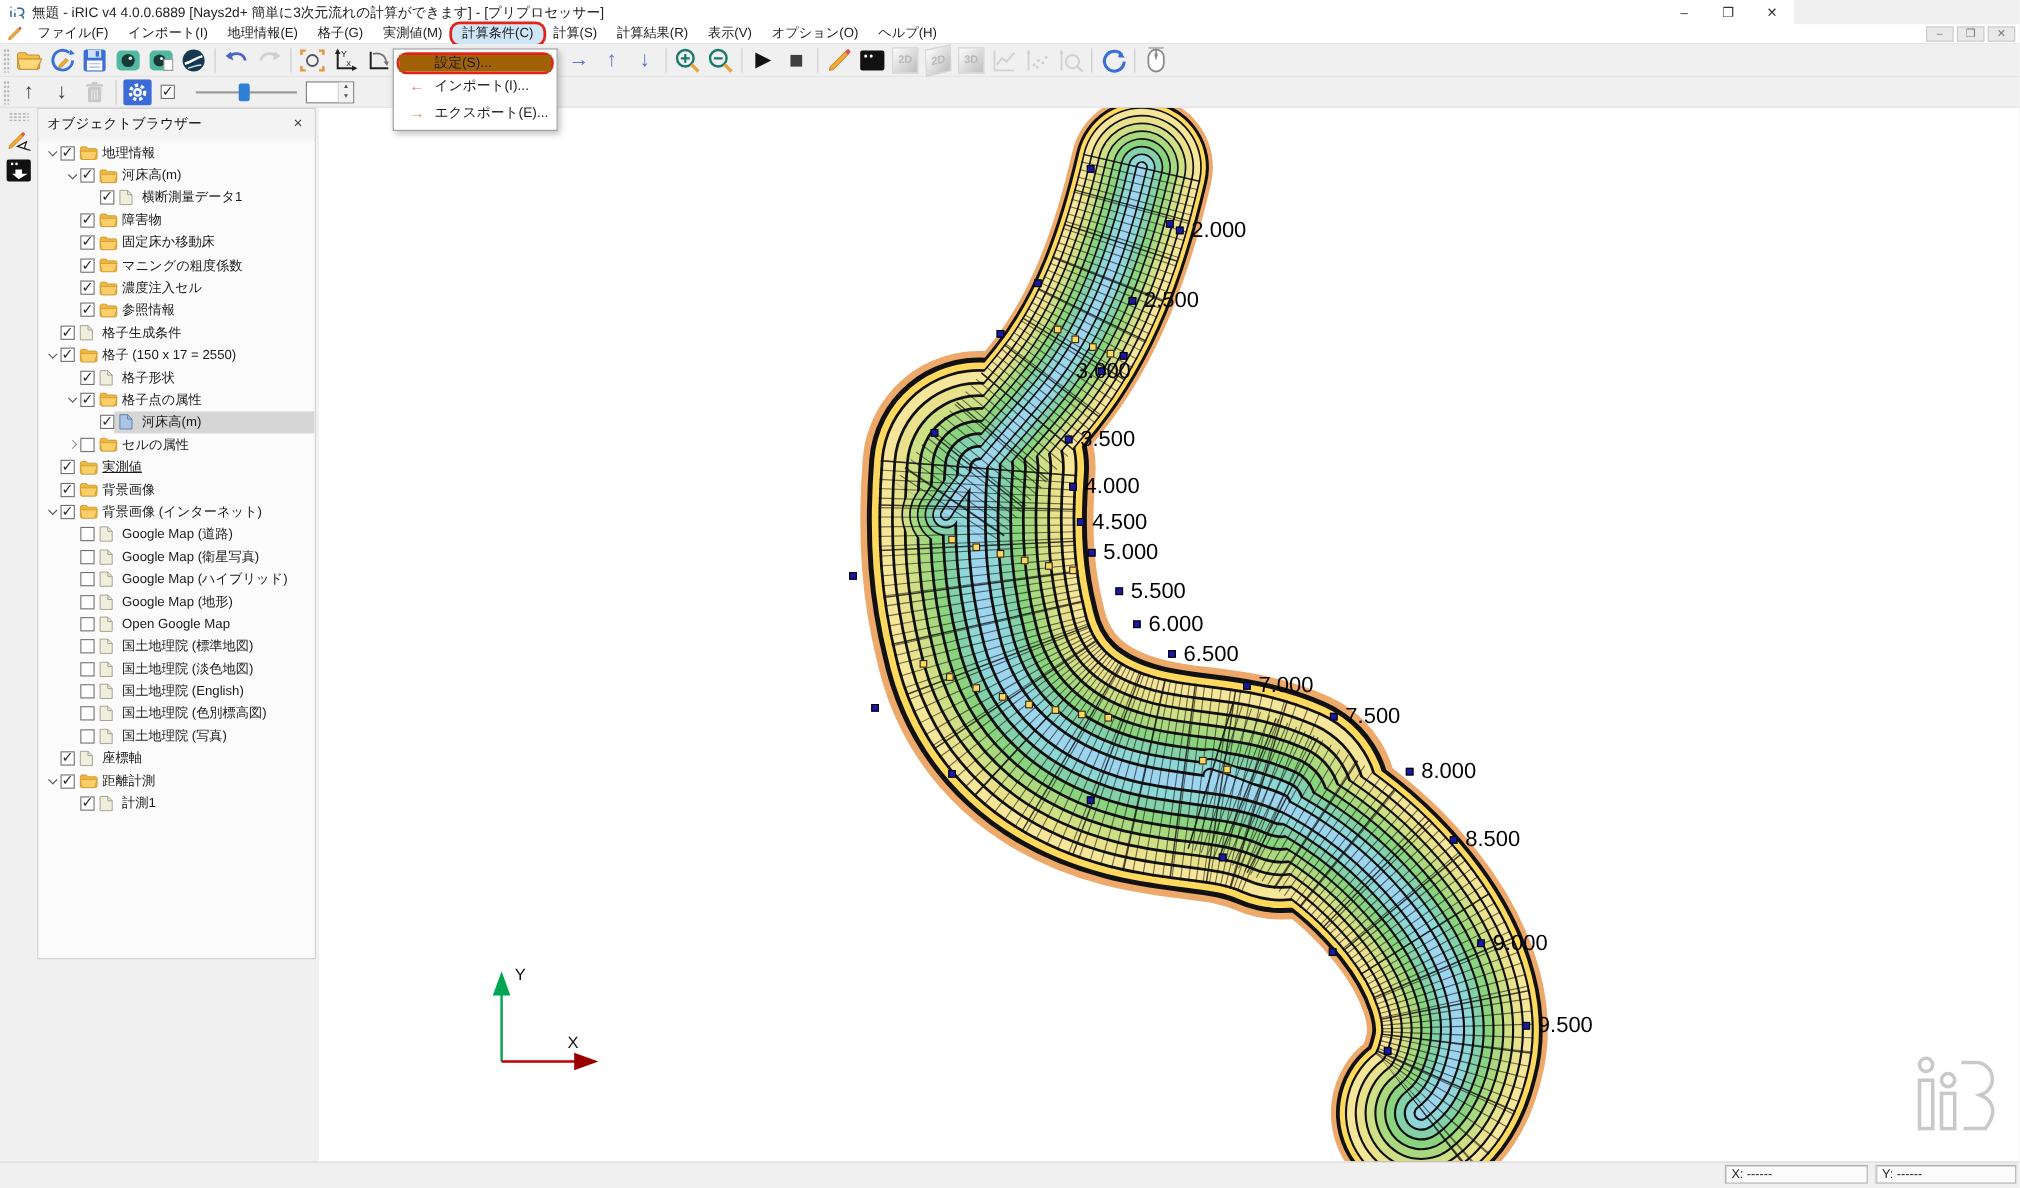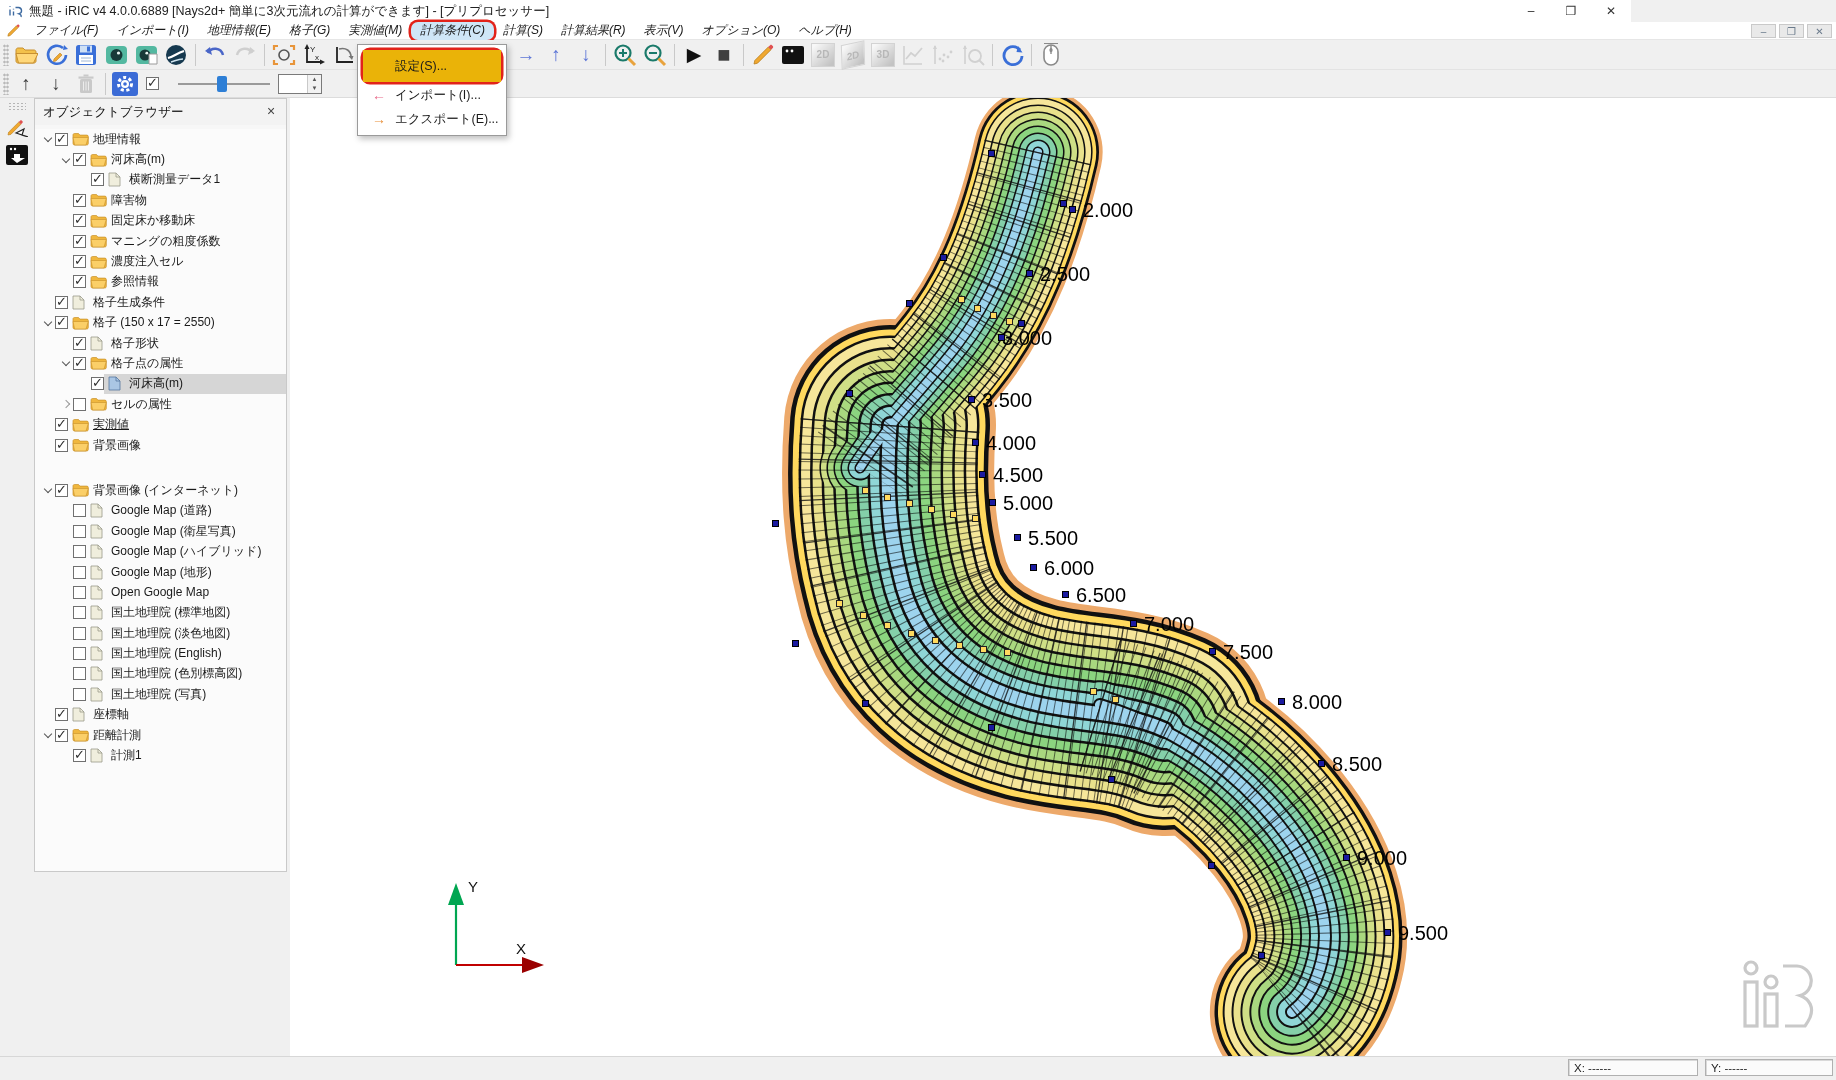--- a/index.html
+++ b/index.html
@@ -5,21 +5,21 @@
   html,body{margin:0;padding:0;background:#f0f0f0;}
   *{box-sizing:border-box;font-family:"Liberation Sans","DejaVu Sans",sans-serif;}
   #app{position:relative;width:1836px;height:1080px;background:#f0f0f0;overflow:hidden;}
   
   #titlebar{position:absolute;left:0;top:0;width:1631px;height:22px;background:#ffffff;display:flex;align-items:center;}
   #titlebar .ttext{font-size:12.5px;color:#222;margin-left:6px;white-space:nowrap;}
   #appicon{width:16px;height:16px;margin-left:7px;}
   #wincontrols{position:absolute;right:0;top:0;height:22px;display:flex;}
   #wincontrols .wbtn{width:40px;height:22px;display:flex;align-items:center;justify-content:center;font-size:12px;color:#333;}
   
-  #menubar{position:absolute;left:0;top:22px;width:1836px;height:18px;background:#ffffff;display:flex;align-items:center;border-bottom:1px solid #e6e6e6;font-style:italic;}
+  #menubar{position:absolute;left:0;top:22px;width:1836px;height:18px;background:#ffffff;display:flex;align-items:center;border-bottom:1px solid #e6e6e6;}
   .menuitem{font-size:12px;color:#1a1a1a;padding:1px 9px;height:18px;display:flex;align-items:center;white-space:nowrap;}
   .menuitem.open{background:#cfe6f7;}
   .annotate{box-shadow:0 0 0 2.5px #e2231a;border-radius:7px;}
   #menupencil{width:15px;height:15px;margin:0 4px 0 6px;}
   #mdicontrols{position:absolute;right:4px;top:24px;display:flex;gap:3px;}
   #mdicontrols .mbtn{width:25px;height:14px;background:#e9e9e9;border:1px solid #c9c9c9;color:#6b7b8c;font-size:10px;display:flex;align-items:center;justify-content:center;}
   
   #toolbar1{position:absolute;left:0;top:40px;width:1836px;height:30px;background:#f0f0f0;display:flex;align-items:center;border-bottom:1px solid #e3e3e3;}
   #toolbar2{position:absolute;left:0;top:70px;width:1836px;height:28px;background:#f0f0f0;display:flex;align-items:center;border-bottom:1px solid #dcdcdc;}
   .grip{width:6px;height:22px;margin:0 2px 0 3px;background-image:radial-gradient(#b9b9b9 1px,transparent 1.2px);background-size:3px 4px;}
@@ -63,21 +63,21 @@
   #canvas{position:absolute;left:290px;top:98px;width:1546px;height:958px;background:#ffffff;overflow:hidden;}
   .rlabel{position:absolute;font-size:20px;color:#000;transform:translateY(-50%);white-space:nowrap;}
   .bluem{position:absolute;width:7px;height:7px;background:#1a1aa0;border:1px solid #000;}
   .yellowm{position:absolute;width:7px;height:7px;background:#ffd95e;border:1px solid #222;}
   #axisY,#axisX{position:absolute;font-size:15px;color:#111;}
   #watermark{position:absolute;left:1448px;top:842px;}
   
   #dropdown{position:absolute;left:357px;top:44px;width:150px;background:#fff;border:1px solid #9a9a9a;box-shadow:2px 3px 6px rgba(0,0,0,.25);padding:3px 2px;z-index:50;}
   .ditem{height:22px;display:flex;align-items:center;font-size:12.5px;color:#1a1a1a;}
   .ditem .dicon{width:32px;flex:none;display:flex;align-items:center;justify-content:center;font-size:14px;font-weight:bold;}
-  .ditem.hl{background:#eab308;height:32px;}
+  .ditem.hl{background:#a16207;height:15px;}
   .dwrap{margin:2px 3px;}
   
   #statusbar{position:absolute;left:0;top:1056px;width:1836px;height:24px;background:#f0f0f0;border-top:1px solid #d7d7d7;}
   .sfield{position:absolute;top:2px;height:17px;background:#fbfbfb;border:1px solid #b0b0b0;box-shadow:inset 1px 1px 0 #d9d9d9;font-size:11.5px;color:#222;display:flex;align-items:center;padding-left:5px;}
   svg{display:block;}
 </style>
 </head>
 <body>
 
 <div id="app">
@@ -634,21 +634,21 @@
           <span class="tsel">
             <span class="ticon">
               <svg width="17" height="14" viewBox="0 0 17 14">
                 <path d="M1 3c0-.8.6-1.5 1.5-1.5h4l1.4 1.6h7c.8 0 1.4.6 1.4 1.4v7c0 .8-.6 1.5-1.4 1.5H2.5C1.6 13 1 12.3 1 11.5z" fill="#f0b73e" stroke="#c8912a" stroke-width=".7"></path>
                 <path d="M1 5.5h15.3L14 13H2.6z" fill="#fbcf68" stroke="#c8912a" stroke-width=".6"></path>
               </svg>
             </span>
             <span class="tlabel">背景画像</span>
           </span>
         </div>
-        <div class="trow" style="padding-left: 6px; margin-top: 25px;">
+        <div class="trow" style="padding-left: 6px;">
           <span class="texp">
             <span class="chev down"></span>
           </span>
           <span class="cb c"></span>
           <span class="tsel">
             <span class="ticon">
               <svg width="17" height="14" viewBox="0 0 17 14">
                 <path d="M1 3c0-.8.6-1.5 1.5-1.5h4l1.4 1.6h7c.8 0 1.4.6 1.4 1.4v7c0 .8-.6 1.5-1.4 1.5H2.5C1.6 13 1 12.3 1 11.5z" fill="#f0b73e" stroke="#c8912a" stroke-width=".7"></path>
                 <path d="M1 5.5h15.3L14 13H2.6z" fill="#fbcf68" stroke="#c8912a" stroke-width=".6"></path>
               </svg>
@@ -895,21 +895,21 @@
         <path d="M 1038,152 C 1020,230 995,298 952,352 C 918,395 885,428 860,468" fill="none" stroke="#111111" stroke-width="109.19" stroke-linecap="butt" stroke-dasharray="1.3 34" stroke-opacity="0.8"></path>
         <path d="M 890,425 C 885,490 890,535 900,575 C 915,645 965,685 1030,702 C 1080,715 1120,710 1165,730" fill="none" stroke="#111111" stroke-width="179" stroke-linecap="butt" stroke-dasharray="1.3 34" stroke-opacity="0.8"></path>
         <path d="M 1100,705 C 1175,728 1235,770 1278,824 C 1316,872 1332,922 1322,960 C 1314,994 1300,1006 1292,1012" fill="none" stroke="#111111" stroke-width="138.725" stroke-linecap="butt" stroke-dasharray="1.3 34" stroke-opacity="0.8"></path>
       </svg>
     <div id="labelslayer">
         <div class="bluem" style="left: 779px; top: 108px;"></div>
         <div class="rlabel" style="left: 793px; top: 112px;">2.000</div>
         <div class="bluem" style="left: 736px; top: 172px;"></div>
         <div class="rlabel" style="left: 750px; top: 176px;">2.500</div>
         <div class="bluem" style="left: 708px; top: 236px;"></div>
-        <div class="rlabel" style="left: 712px; top: 240px;">3.000</div>
+        <div class="rlabel" style="left: 688px; top: 240px;">3.000</div>
         <div class="bluem" style="left: 678px; top: 298px;"></div>
         <div class="rlabel" style="left: 692px; top: 302px; text-align: right;">3.500</div>
         <div class="bluem" style="left: 682px; top: 341px;"></div>
         <div class="rlabel" style="left: 696px; top: 345px;">4.000</div>
         <div class="bluem" style="left: 689px; top: 373px;"></div>
         <div class="rlabel" style="left: 703px; top: 377px;">4.500</div>
         <div class="bluem" style="left: 699px; top: 401px;"></div>
         <div class="rlabel" style="left: 713px; top: 405px;">5.000</div>
         <div class="bluem" style="left: 724px; top: 436px;"></div>
         <div class="rlabel" style="left: 738px; top: 440px;">5.500</div>

